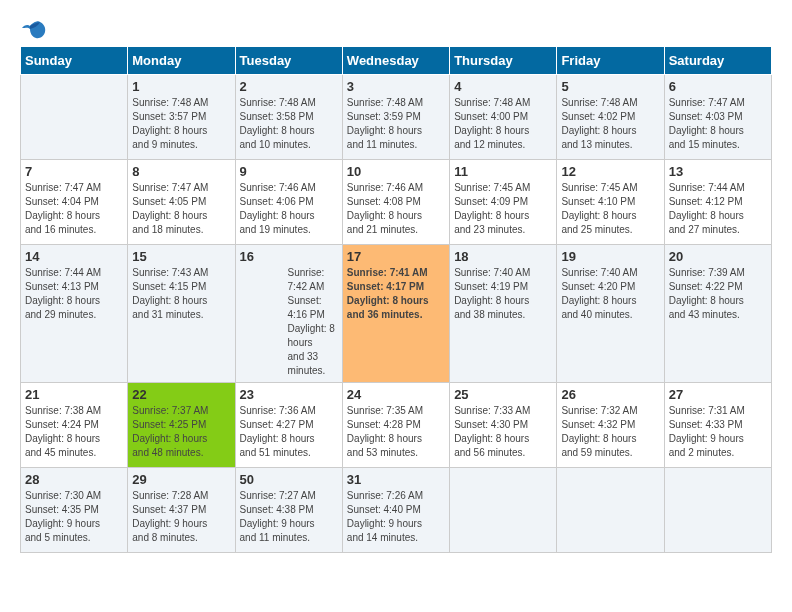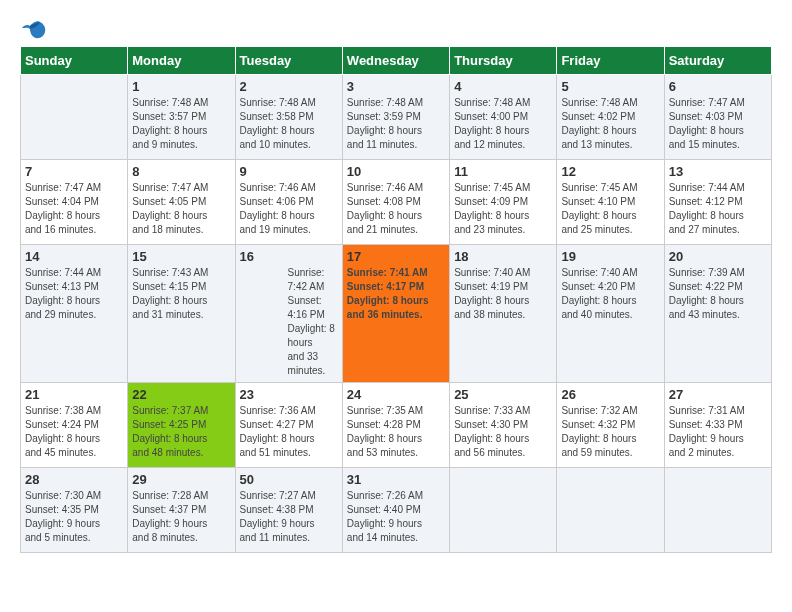--- a/index.html
+++ b/index.html
@@ -32,21 +32,21 @@
     .location {
       font-size: 16px;
       color: #444;
     }
     table {
       width: 100%;
       border-collapse: collapse;
       table-layout: fixed;
     }
     thead th {
-      background-color: #15803d;
+      background-color: #0369a1;
       color: #fff;
       font-size: 13px;
       font-weight: bold;
       padding: 6px 4px;
       text-align: left;
       border: 1px solid #fff;
     }
     tbody td {
       vertical-align: top;
       border: 1px solid #ccc;
@@ -218,21 +218,21 @@
 Daylight: 8 hours
 and 31 minutes.</div>
         </td>
         <td style="background-color: rgb(240, 244, 248);">
           <span class="day-number">16</span>
           <div class="day-info" style="white-space: pre-line; margin-left: 48px;">Sunrise: 7:42 AM
 Sunset: 4:16 PM
 Daylight: 8 hours
 and 33 minutes.</div>
         </td>
-        <td style="background-color: #f97316;">
+        <td style="background-color: #fdba74;">
           <span class="day-number">17</span>
           <div class="day-info" style="white-space: pre-line; font-weight: bold;">Sunrise: 7:41 AM
 Sunset: 4:17 PM
 Daylight: 8 hours
 and 36 minutes.</div>
         </td>
         <td style="background-color: rgb(240, 244, 248);">
           <span class="day-number">18</span>
           <div class="day-info" style="white-space: pre-line;">Sunrise: 7:40 AM
 Sunset: 4:19 PM

